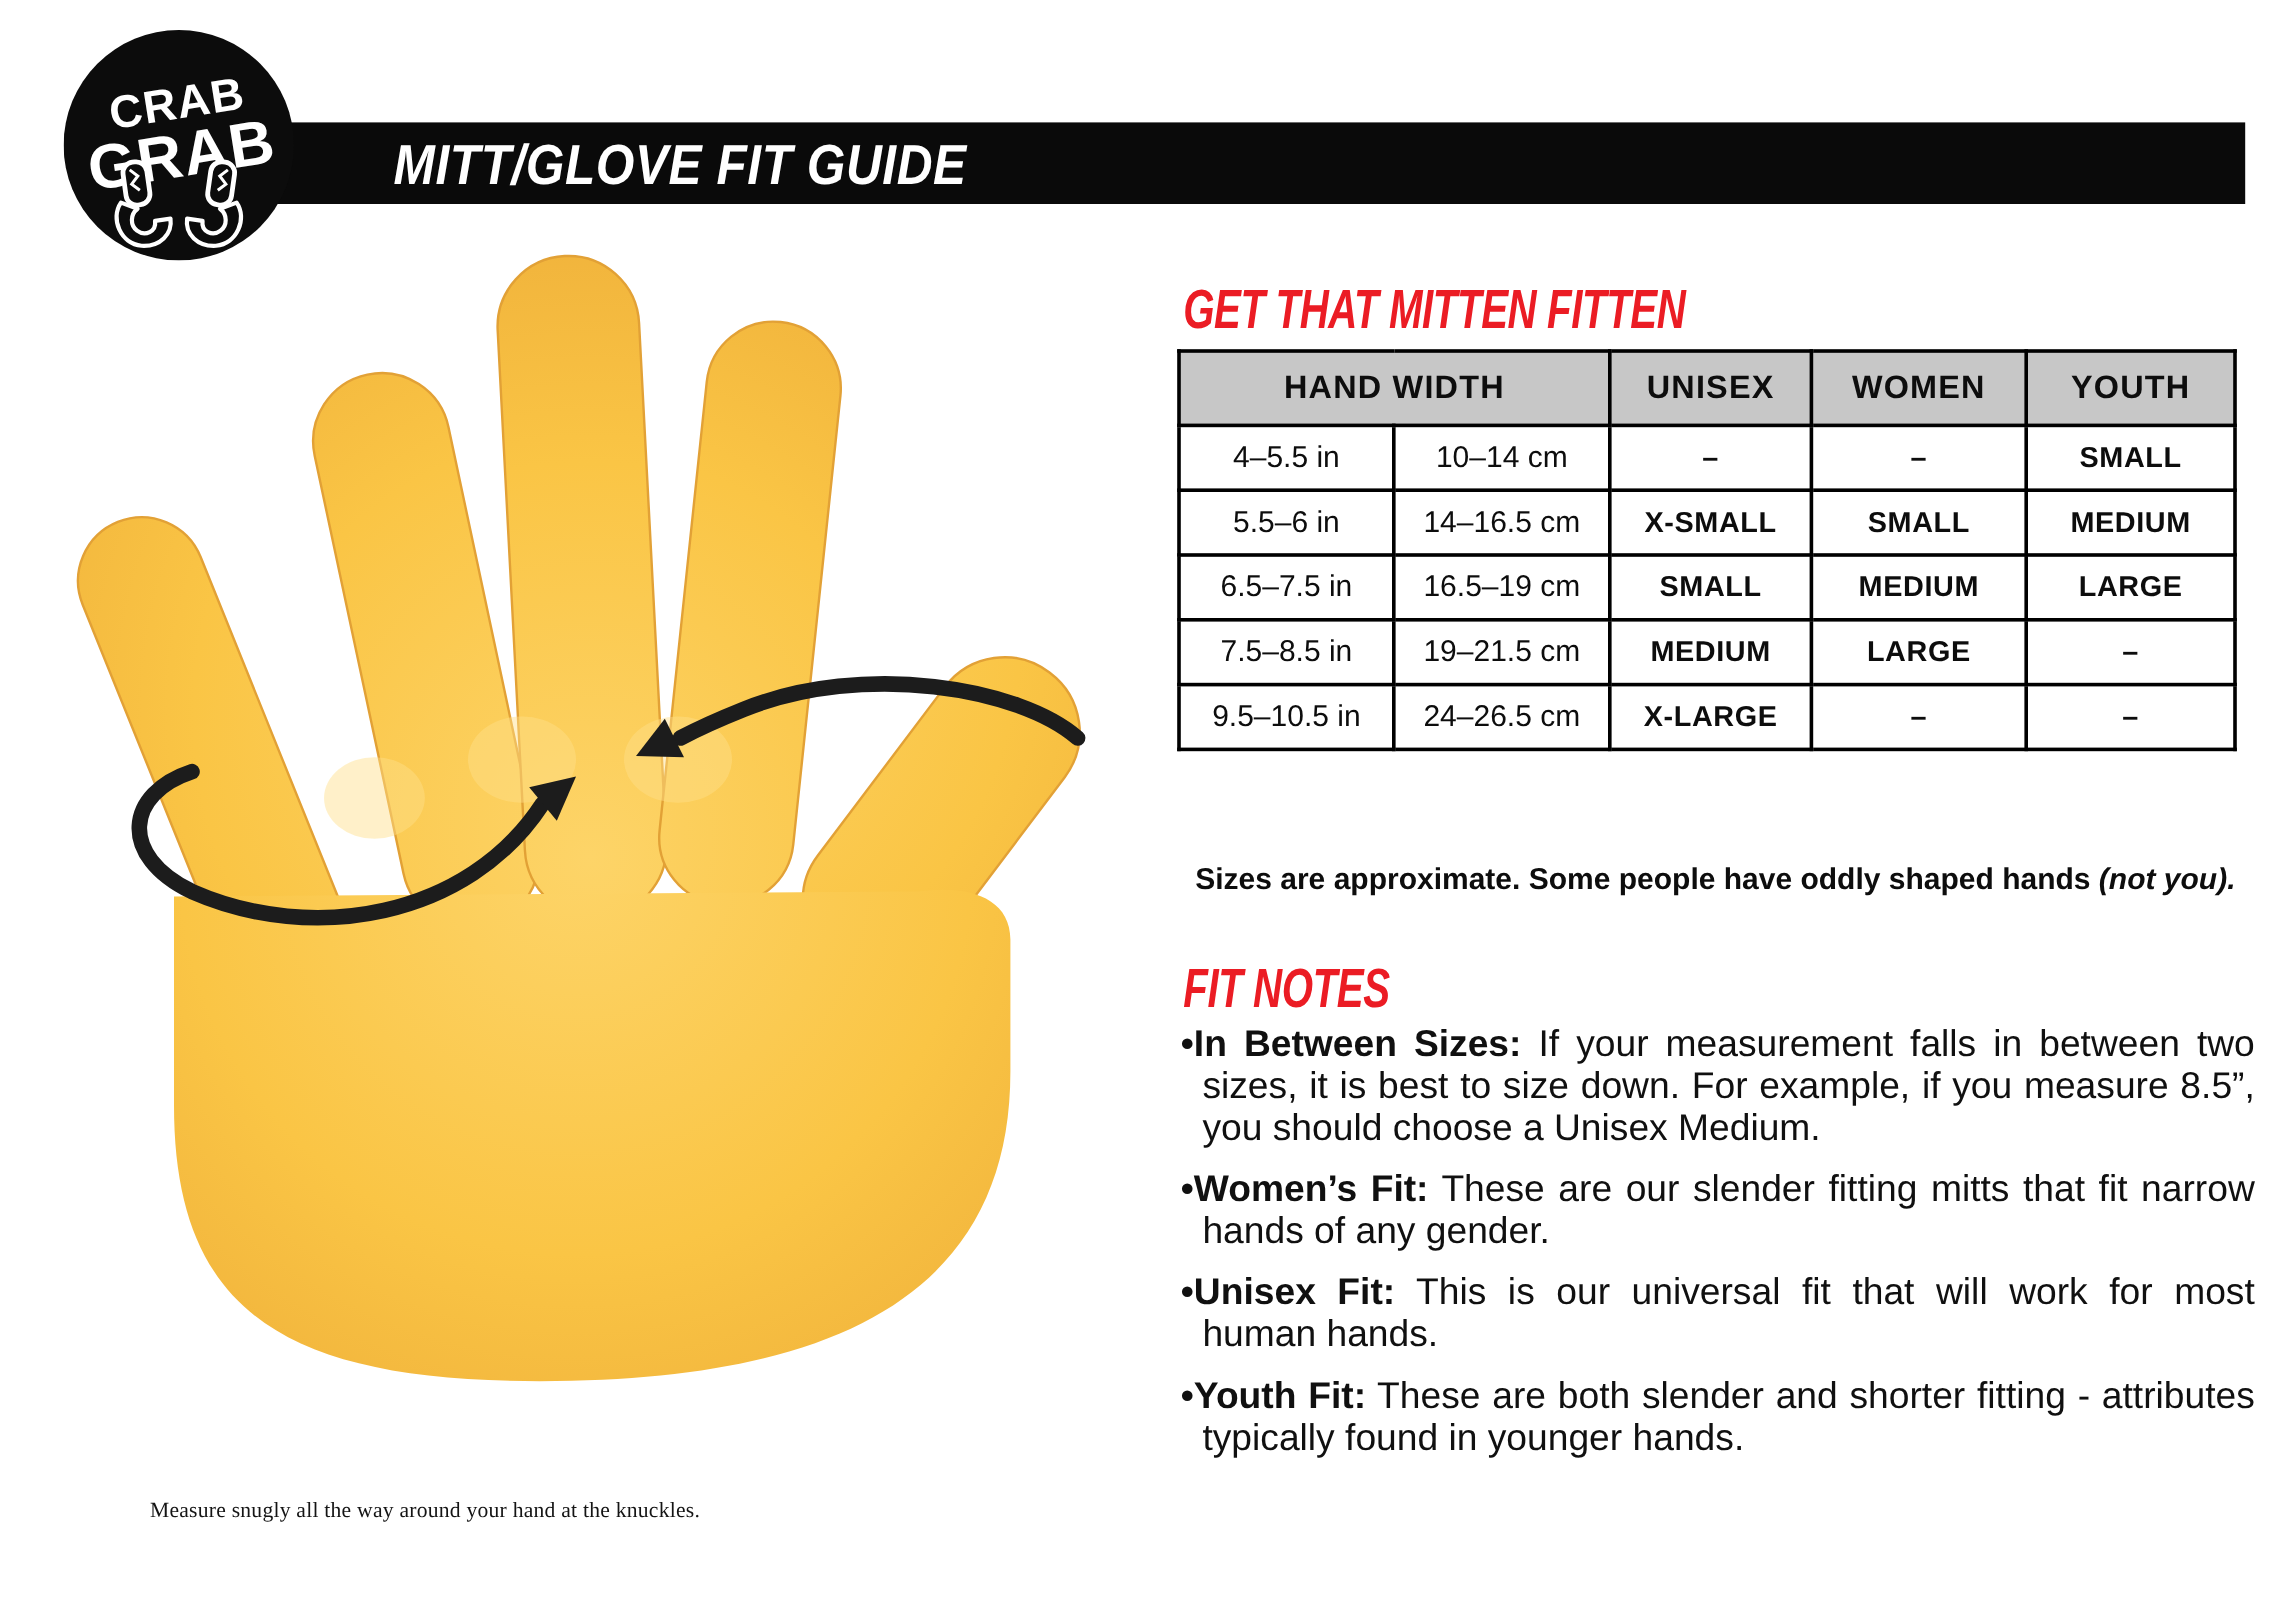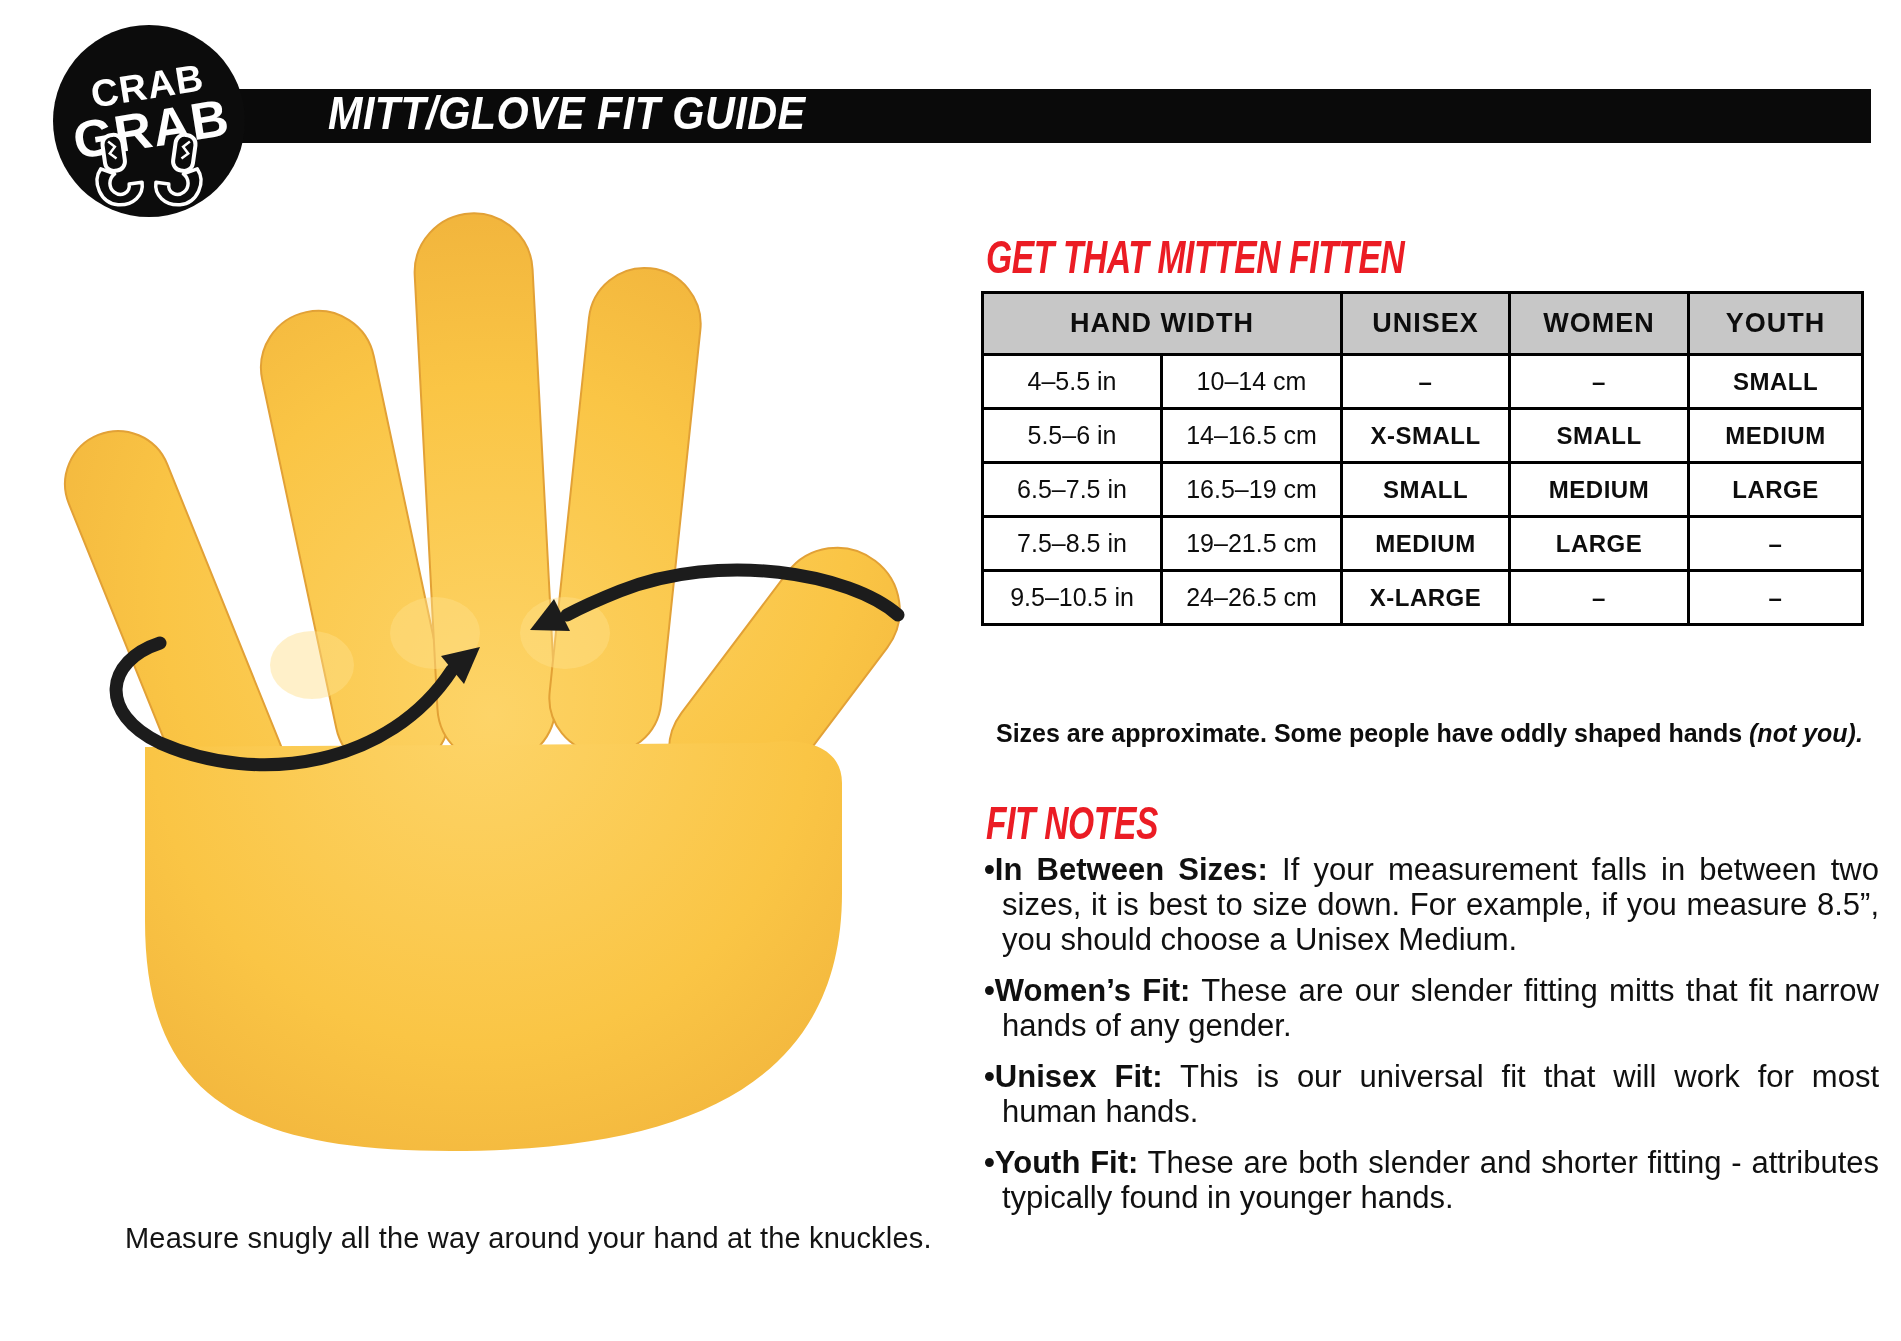--- a/index.html
+++ b/index.html
@@ -5,36 +5,36 @@
   * { margin:0; padding:0; box-sizing:border-box; }
   html,body { background:#ffffff; }
   body { font-family:"Liberation Sans", sans-serif; }
   .page {
     position:relative; width:1901px; height:1341px;
     background:#ffffff; overflow:hidden;
   }
 
   
   .banner {
-    position:absolute; left:150px; top:89px; width:1721px; height:54px;
-    background:#0a0a0a; display:flex; 
+    position:absolute; left:150px; top:102px; width:1721px; height:68px;
+    background:#0a0a0a; display:flex; align-items:center;
   }
   .banner-title {
     margin-left:178px; color:#ffffff;
     font-style:italic; font-weight:700; font-size:47px; line-height:1;
     letter-spacing:0.5px; transform:scaleX(0.88); transform-origin:left center;
     white-space:nowrap;
   }
   .logo { position:absolute; left:53px; top:25px; width:192px; height:192px; z-index:5; }
 
   
   .hand-figure { position:absolute; left:60px; top:195px; width:860px; height:970px; }
   .caption {
-    position:absolute; left:125px; top:1222px;
-    font-size:29px; color:#141414; letter-spacing:0.2px; white-space:nowrap;
+    position:absolute; left:125px; top:1248px;
+    font-size:18px; color:#141414; letter-spacing:0.2px; white-space:nowrap;font-family:Liberation Serif, serif;
   }
 
   
   .red-heading {
     position:absolute; left:986px;
     color:#EB1C24; font-style:italic; font-weight:700; font-size:46px; line-height:1;
     transform:scaleX(0.73); transform-origin:left center;
     letter-spacing:-0.5px; white-space:nowrap;
   }
   .heading-chart { top:234px; }

